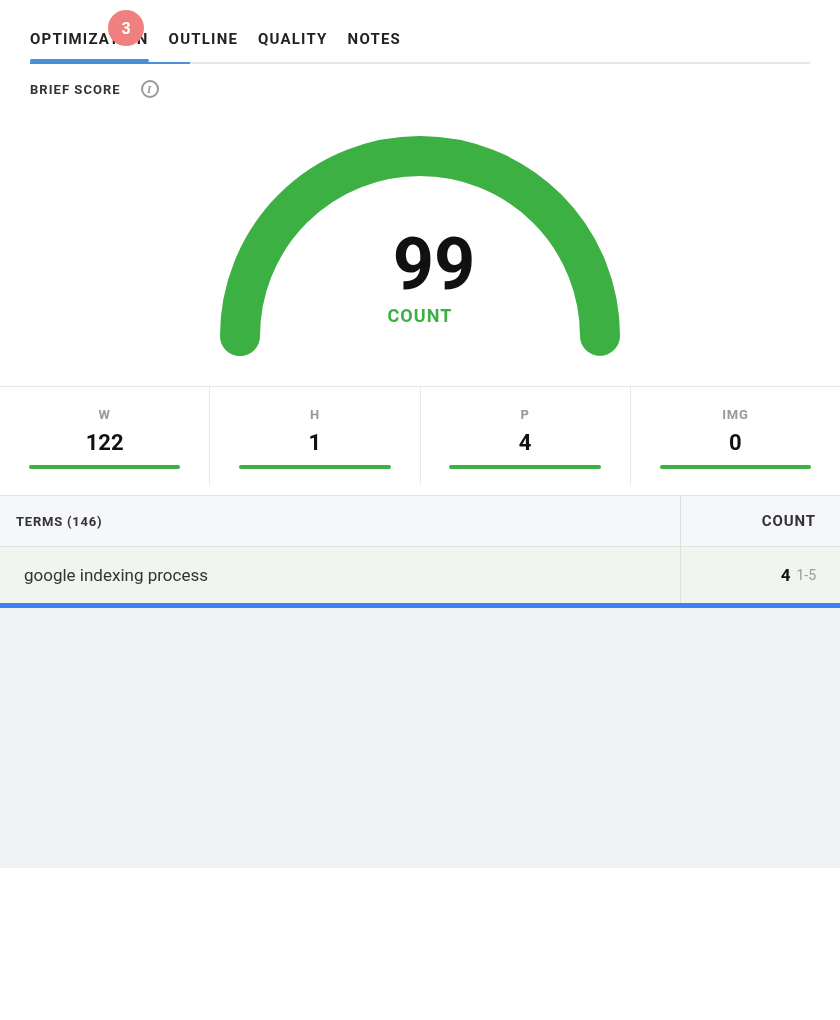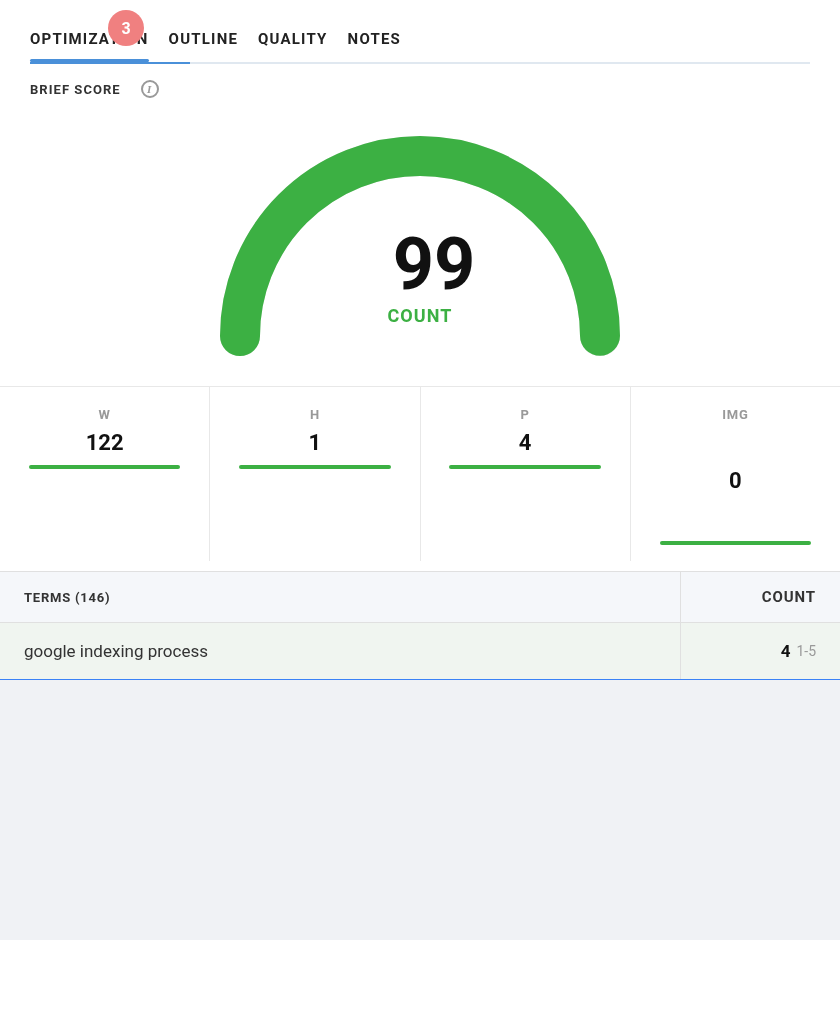--- a/index.html
+++ b/index.html
@@ -168,21 +168,20 @@
       display: flex;
       flex-direction: column;
       align-items: center;
       padding: 20px 10px 16px;
       border-right: 1px solid #e8e8e8;
       position: relative;
     }
 
     .stat-cell:last-child {
       border-right: none;
-      gap: 38px;
     }
 
     .stat-label {
       font-size: 13px;
       font-weight: 700;
       color: #999;
       letter-spacing: 0.06em;
       text-transform: uppercase;
       margin-bottom: 8px;
     }
@@ -210,21 +209,21 @@
     .terms-header {
       display: flex;
       align-items: center;
       background: #f5f7fa;
       border-bottom: 1px solid #e0e0e0;
       padding: 0;
     }
 
     .terms-header-label {
       flex: 1;
-      padding: 16px 24px;
+      padding: 16px 16px;
       font-size: 13px;
       font-weight: 700;
       letter-spacing: 0.06em;
       color: #333;
       text-transform: uppercase;
     }
 
     .terms-header-count {
       width: 160px;
       padding: 16px 24px;
@@ -234,21 +233,21 @@
       color: #333;
       text-transform: uppercase;
       text-align: right;
       border-left: 1px solid #e0e0e0;
     }
 
     .terms-row {
       display: flex;
       align-items: center;
       background: #f0f5f0;
-      border-bottom: 1px solid #3b82f6;
+      border-bottom: 5px solid #3b82f6;
       gap: 35px;
     }
 
     .terms-row-text {
       flex: 1;
       padding: 18px 24px;
       font-size: 17px;
       color: #333;
     }
 

